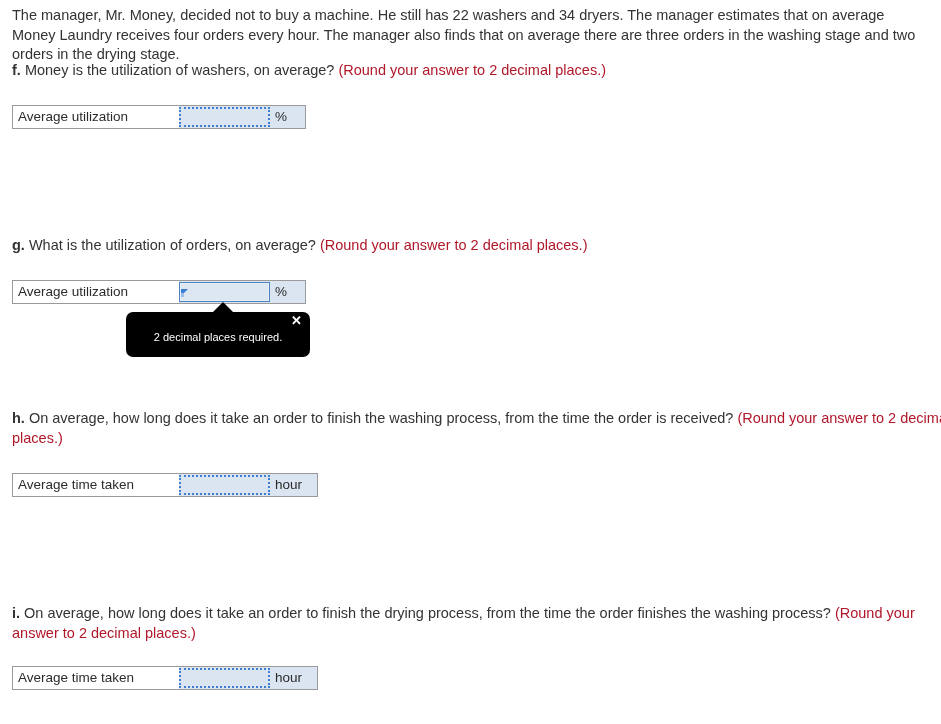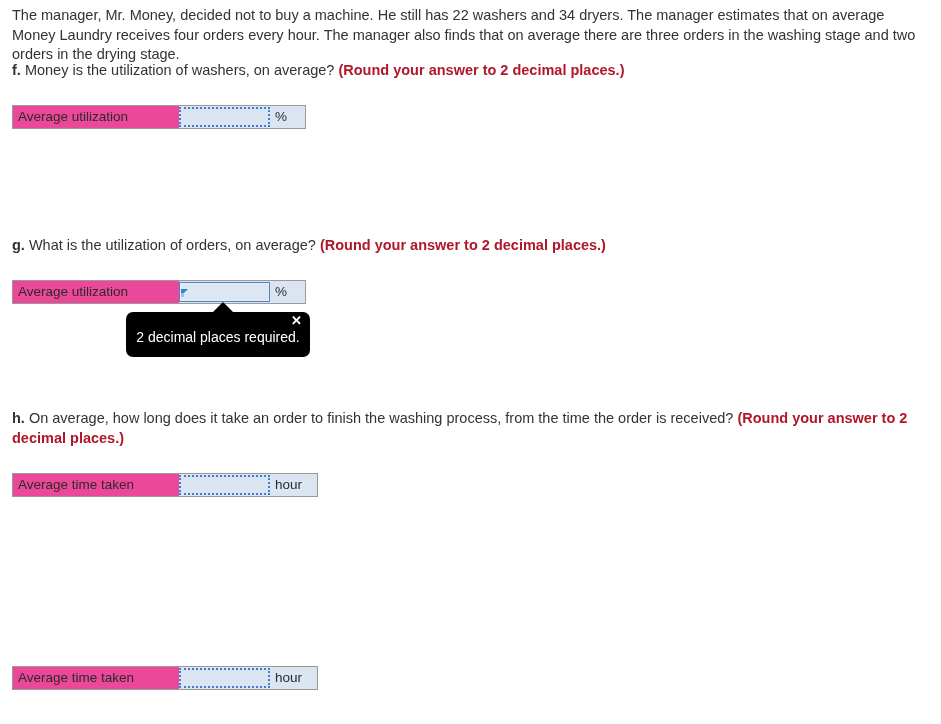--- a/index.html
+++ b/index.html
@@ -34,21 +34,21 @@
     font-size: 14.5px;
     line-height: 19.6px;
     white-space: pre-wrap;
   }
   .qtext .lead {
     font-weight: bold;
     color: #333333;
   }
   .round {
     color: #b01729;
-    font-weight: bold;
+    font-weight: normal;
   }
 
   #intro-text  { top: 6px;   width: 918px; }
   #q-f-text    { top: 61px;  width: 918px; }
   #q-g-text    { top: 236px; width: 918px; }
   #q-h-text    { top: 409px; width: 944px; }
   #q-i-text    { top: 604px; width: 918px; }
 
   
   .answer-widget {
@@ -62,21 +62,21 @@
     align-items: stretch;
   }
 
   .aw-label {
     box-sizing: border-box;
     display: flex;
     align-items: center;
     padding-left: 5px;
     font-size: 13.5px;
     color: #2b2b2b;
-    background: #ec4899;
+    background: #ffffff;
     white-space: nowrap;
     overflow: hidden;
   }
 
   .aw-input {
     box-sizing: border-box;
     background: #dbe5f1;
     border: 2px dotted #3c7fd0;
     margin: 1px 0;
     position: relative;
@@ -170,21 +170,21 @@
     cursor: pointer;
     font-family: "Liberation Sans", sans-serif;
   }
   #validation-tooltip .tip-text {
     position: absolute;
     left: 0;
     right: 0;
     top: 17px;
     text-align: center;
     color: #ffffff;
-    font-size: 14px;
+    font-size: 11px;
     line-height: 17px;
     white-space: nowrap;
   }
 </style>
 </head>
 <body>
 
 <div class="page">
 
   <div class="qtext" id="intro-text">The manager, Mr. Money, decided not to buy a machine. He still has 22 washers and 34 dryers. The manager estimates that on average Money Laundry receives four orders every hour. The manager also finds that on average there are three orders in the washing stage and two orders in the drying stage.</div>
@@ -217,20 +217,21 @@
   </div>
 
   <div class="qtext" id="q-h-text"><span class="lead">h.</span><span> On average, how long does it take an order to finish the washing process, from the time the order is received? </span><span class="round">(Round your answer to 2 decimal places.)</span></div>
 
   <div class="answer-widget" id="widget-h">
     <div class="aw-label">Average time taken</div>
     <div class="aw-input" contenteditable="true" spellcheck="false" style=""></div>
     <div class="aw-unit">hour</div>
   </div>
 
+  <div class="qtext" id="q-i-text"><span class="lead">i.</span><span> On average, how long does it take an order to finish the drying process, from the time the order finishes the washing process? </span><span class="round">(Round your answer to 2 decimal places.)</span></div>
 
   <div class="answer-widget" id="widget-i">
     <div class="aw-label">Average time taken</div>
     <div class="aw-input" contenteditable="true" spellcheck="false" style=""></div>
     <div class="aw-unit">hour</div>
   </div>
 
 </div>
 
 </body></html>

